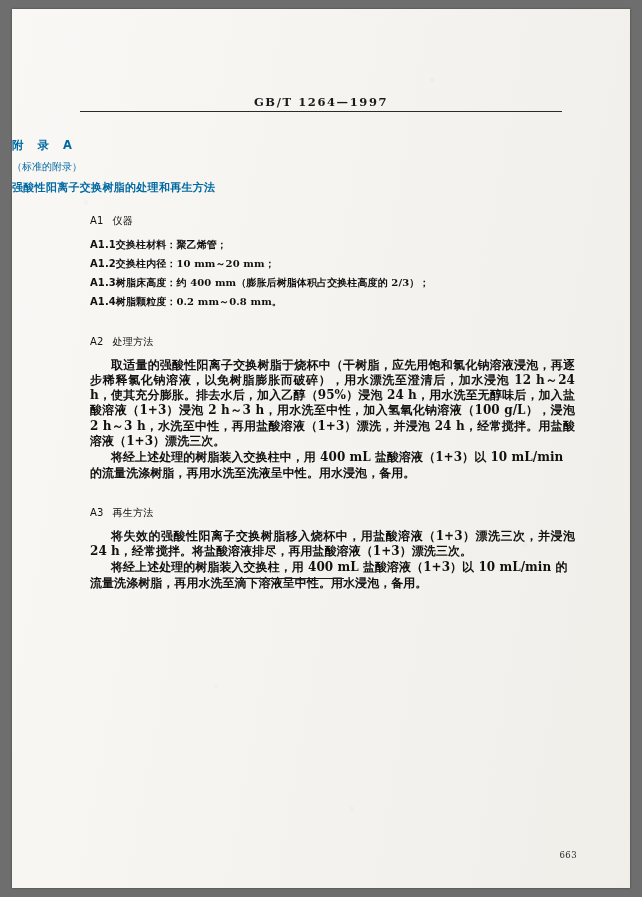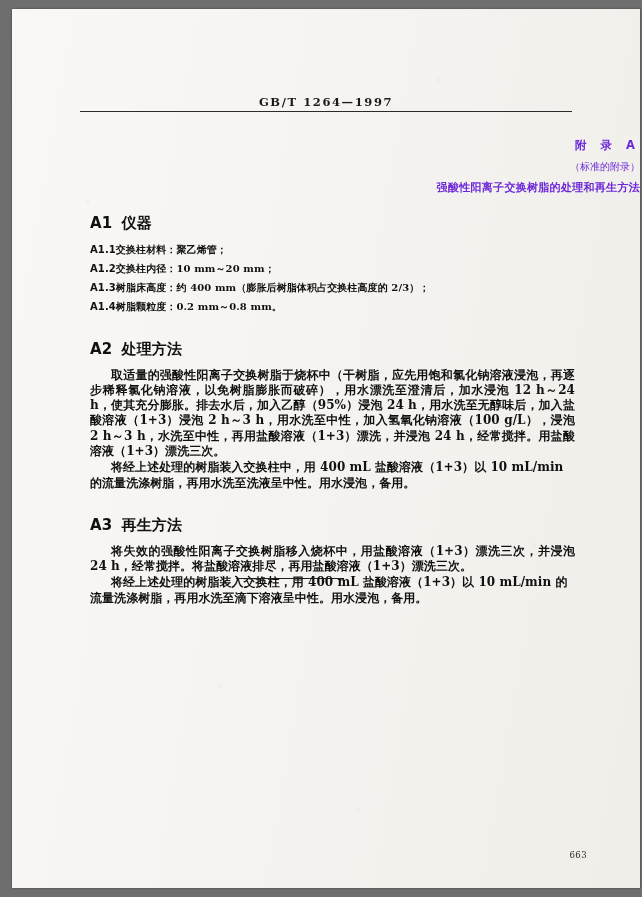--- a/index.html
+++ b/index.html
@@ -14,21 +14,20 @@
     font-family: "DejaVu Serif", "Liberation Serif", serif;
   }
   .page {
     position: absolute;
     left: 12px;
     top: 9px;
     width: 618px;
     height: 879px;
     background: #f3f1ec;
     box-shadow: 0 0 2px rgba(0,0,0,0.4);
-    padding-left: 10px;
   }
   .paper-noise {
     position: absolute;
     inset: 0;
     background:
       radial-gradient(circle at 12% 22%, rgba(0,0,0,0.018) 0 2px, transparent 3px),
       radial-gradient(circle at 68% 8%, rgba(0,0,0,0.02) 0 2px, transparent 3px),
       radial-gradient(circle at 83% 61%, rgba(0,0,0,0.015) 0 2px, transparent 3px),
       radial-gradient(circle at 33% 77%, rgba(0,0,0,0.017) 0 2px, transparent 3px),
       radial-gradient(circle at 55% 91%, rgba(0,0,0,0.015) 0 2px, transparent 3px),
@@ -57,22 +56,22 @@
     right: 68px;
     top: 102px;
     border-top: 1px solid #2b2b2b;
   }
 
   
   .title-block {
     position: absolute;
     left: 0; right: 0;
     top: 129px;
-    text-align: right;
-    color: #6d28d9;
+    text-align: left;
+    color: #0369a1;
   }
   .annex-label {
     font-family: "DejaVu Sans", "Liberation Sans", sans-serif;
     font-size: 11.5px;
     font-weight: bold;
     letter-spacing: 5px;
     margin-bottom: 7px;
   }
   .annex-sub {
     font-family: "DejaVu Sans", "Liberation Sans", sans-serif;
@@ -89,22 +88,22 @@
   
   .body {
     position: absolute;
     left: 78px;
     top: 205px;
     width: 485px;
     color: #111;
   }
   .sec-head {
     font-family: "DejaVu Sans", "Liberation Sans", sans-serif;
-    font-size: 15px;
-    font-weight: bold;
+    font-size: 10px;
+    font-weight: normal;
     margin: 0 0 9px 0;
     letter-spacing: 0.2px;
   }
   .sec-head .num { margin-right: 9px; }
   .sec-gap { margin-top: 25px; }
 
   .item {
     font-family: "DejaVu Serif", "Liberation Serif", serif;
     font-size: 10px;
     line-height: 15.5px;

